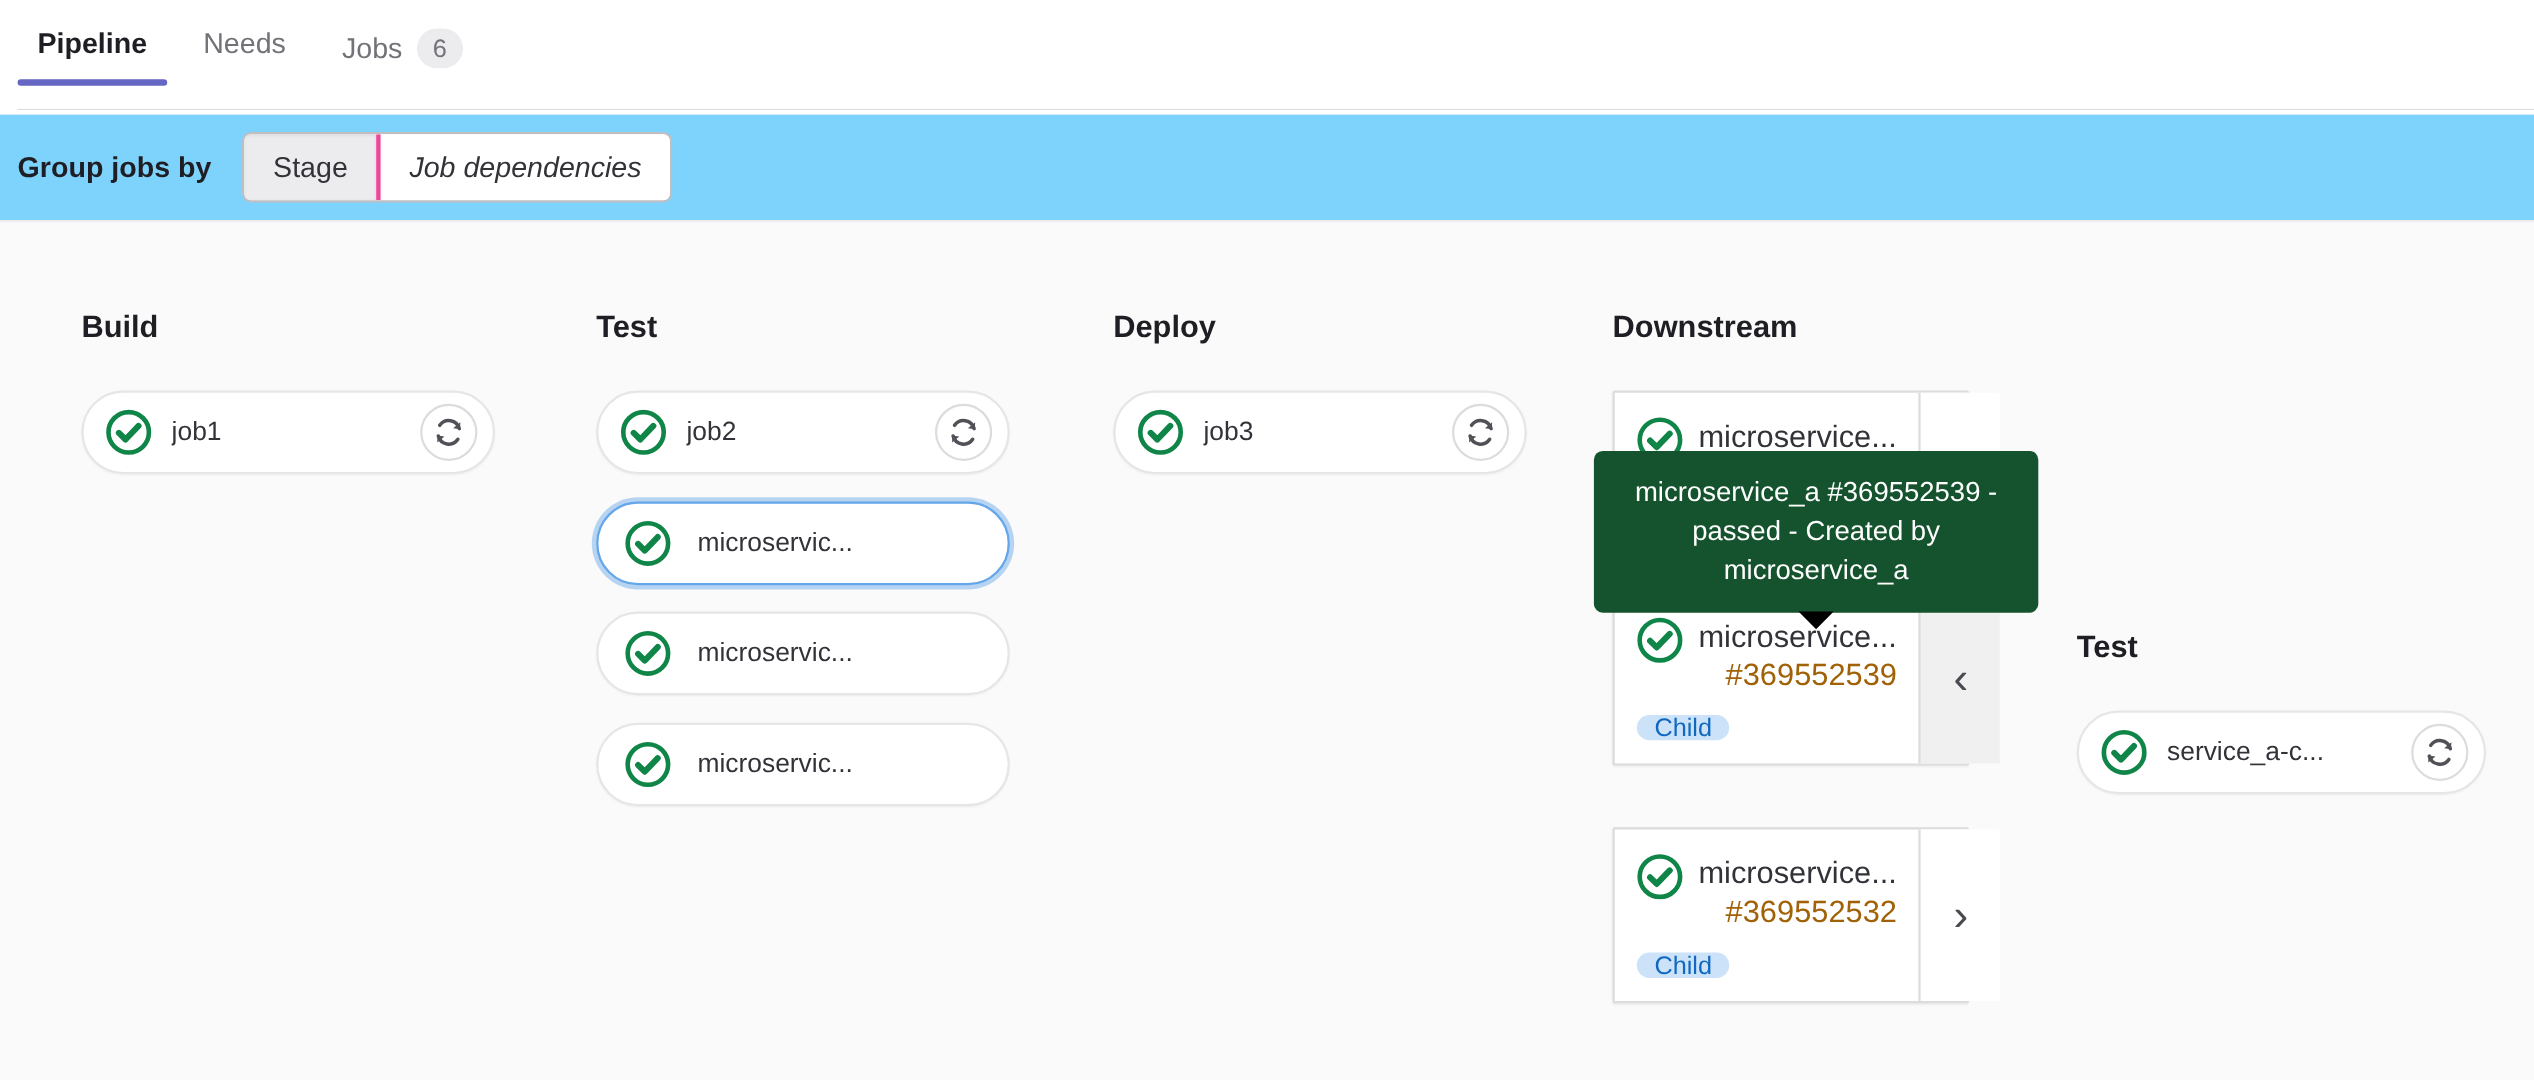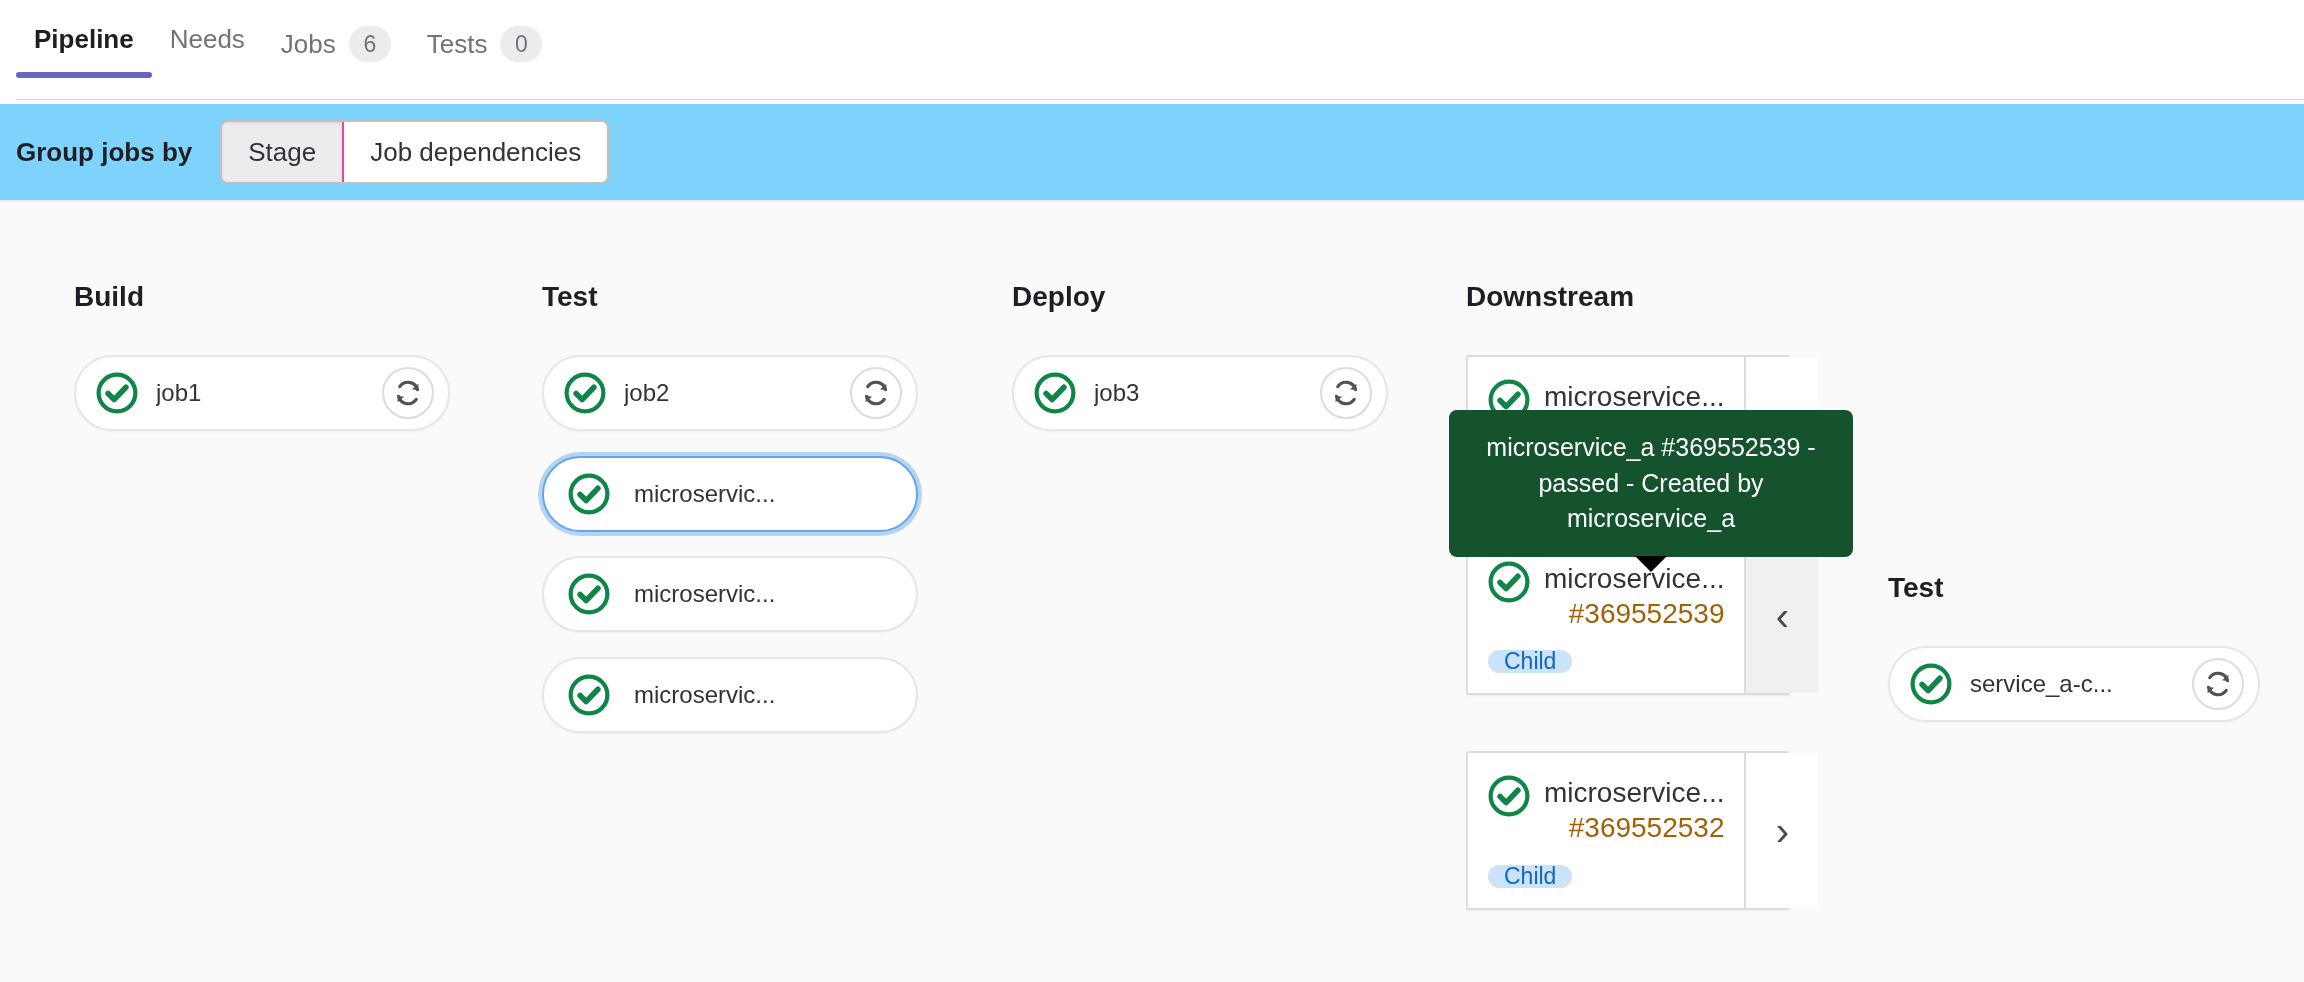--- a/index.html
+++ b/index.html
@@ -13,21 +13,21 @@
     overflow: hidden;
   }
 
   
   .tabbar {
     position: relative;
     height: 104px;
     padding: 0 16px;
     display: flex;
     align-items: flex-start;
-    gap: 0;
+    gap: 15px;
     background: #fff;
   }
   .tabbar::after {
     content: "";
     position: absolute;
     left: 16px; right: 0; bottom: 4px;
     height: 1px;
     background: #dcdcde;
   }
   .tab {
@@ -99,21 +99,21 @@
     font-family: inherit;
     font-size: 26px;
     line-height: 1;
     padding: 17px 26px;
     border: none;
     background: #fff;
     color: #333238;
     cursor: pointer;
     white-space: nowrap;
   }
-  .segmented button + button { border-left: 2px solid #ec4899; }
+  .segmented button + button { border-left: 4px solid #ec4899; font-style: italic; }
   .segmented button.selected {
     background: #ececef;
     box-shadow: inset 0 1px 3px rgba(0,0,0,.09);
   }
 
   
   .graph {
     position: relative;
     height: 780px;
     background: #fafafa;
@@ -267,24 +267,20 @@
 <div class="tabbar">
   <button class="tab active">
     <span>Pipeline</span>
   </button>
   <button class="tab">
     <span>Needs</span>
   </button>
   <button class="tab">
     <span>Jobs</span>
     <span class="count">6</span>
-  </button>
-  <button class="tab">
-    <span>Tests</span>
-    <span class="count">0</span>
   </button>
 </div>
 
 <div class="toolbar">
   <span class="toolbar-label">Group jobs by</span>
   <div class="segmented">
     <button class="selected">Stage</button>
     <button>Job dependencies</button>
   </div>
 </div>

